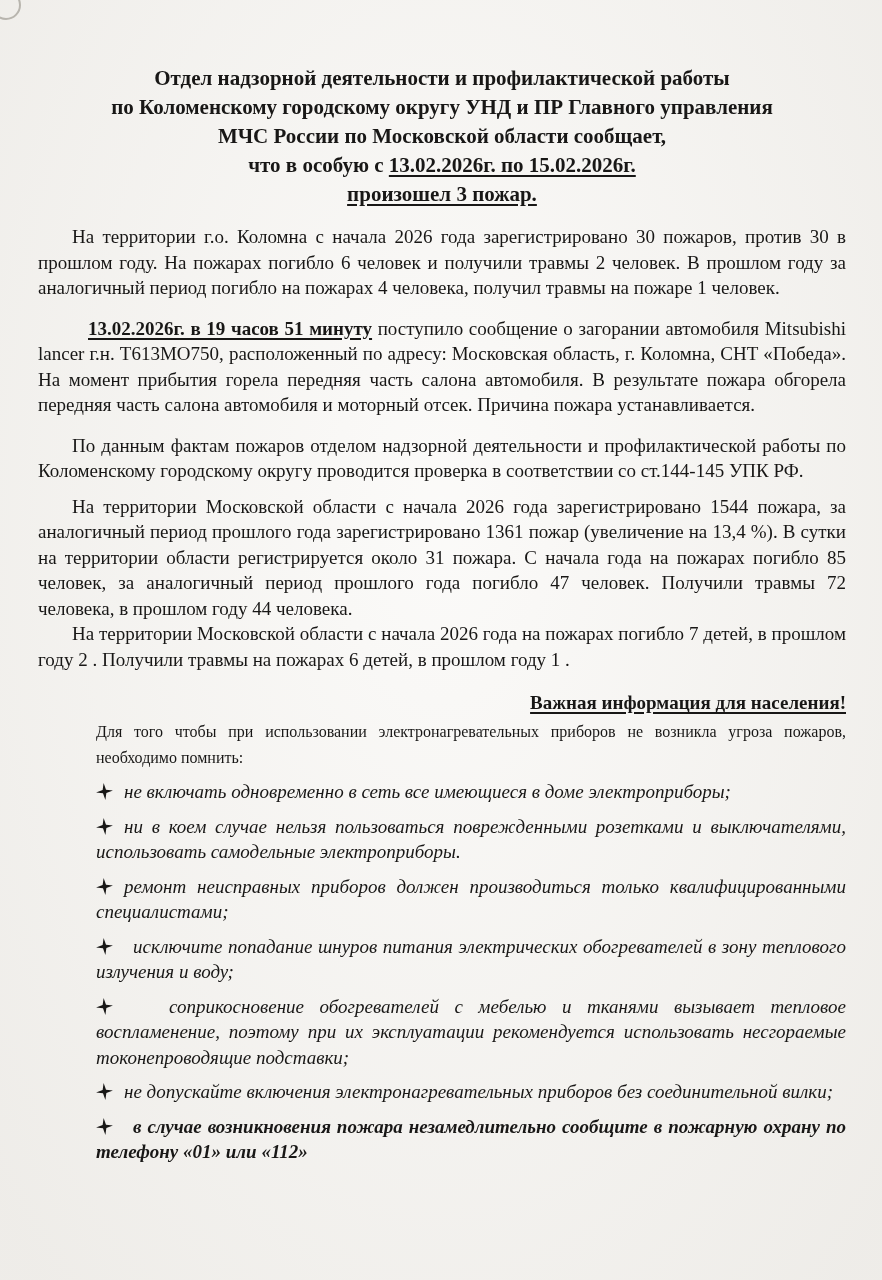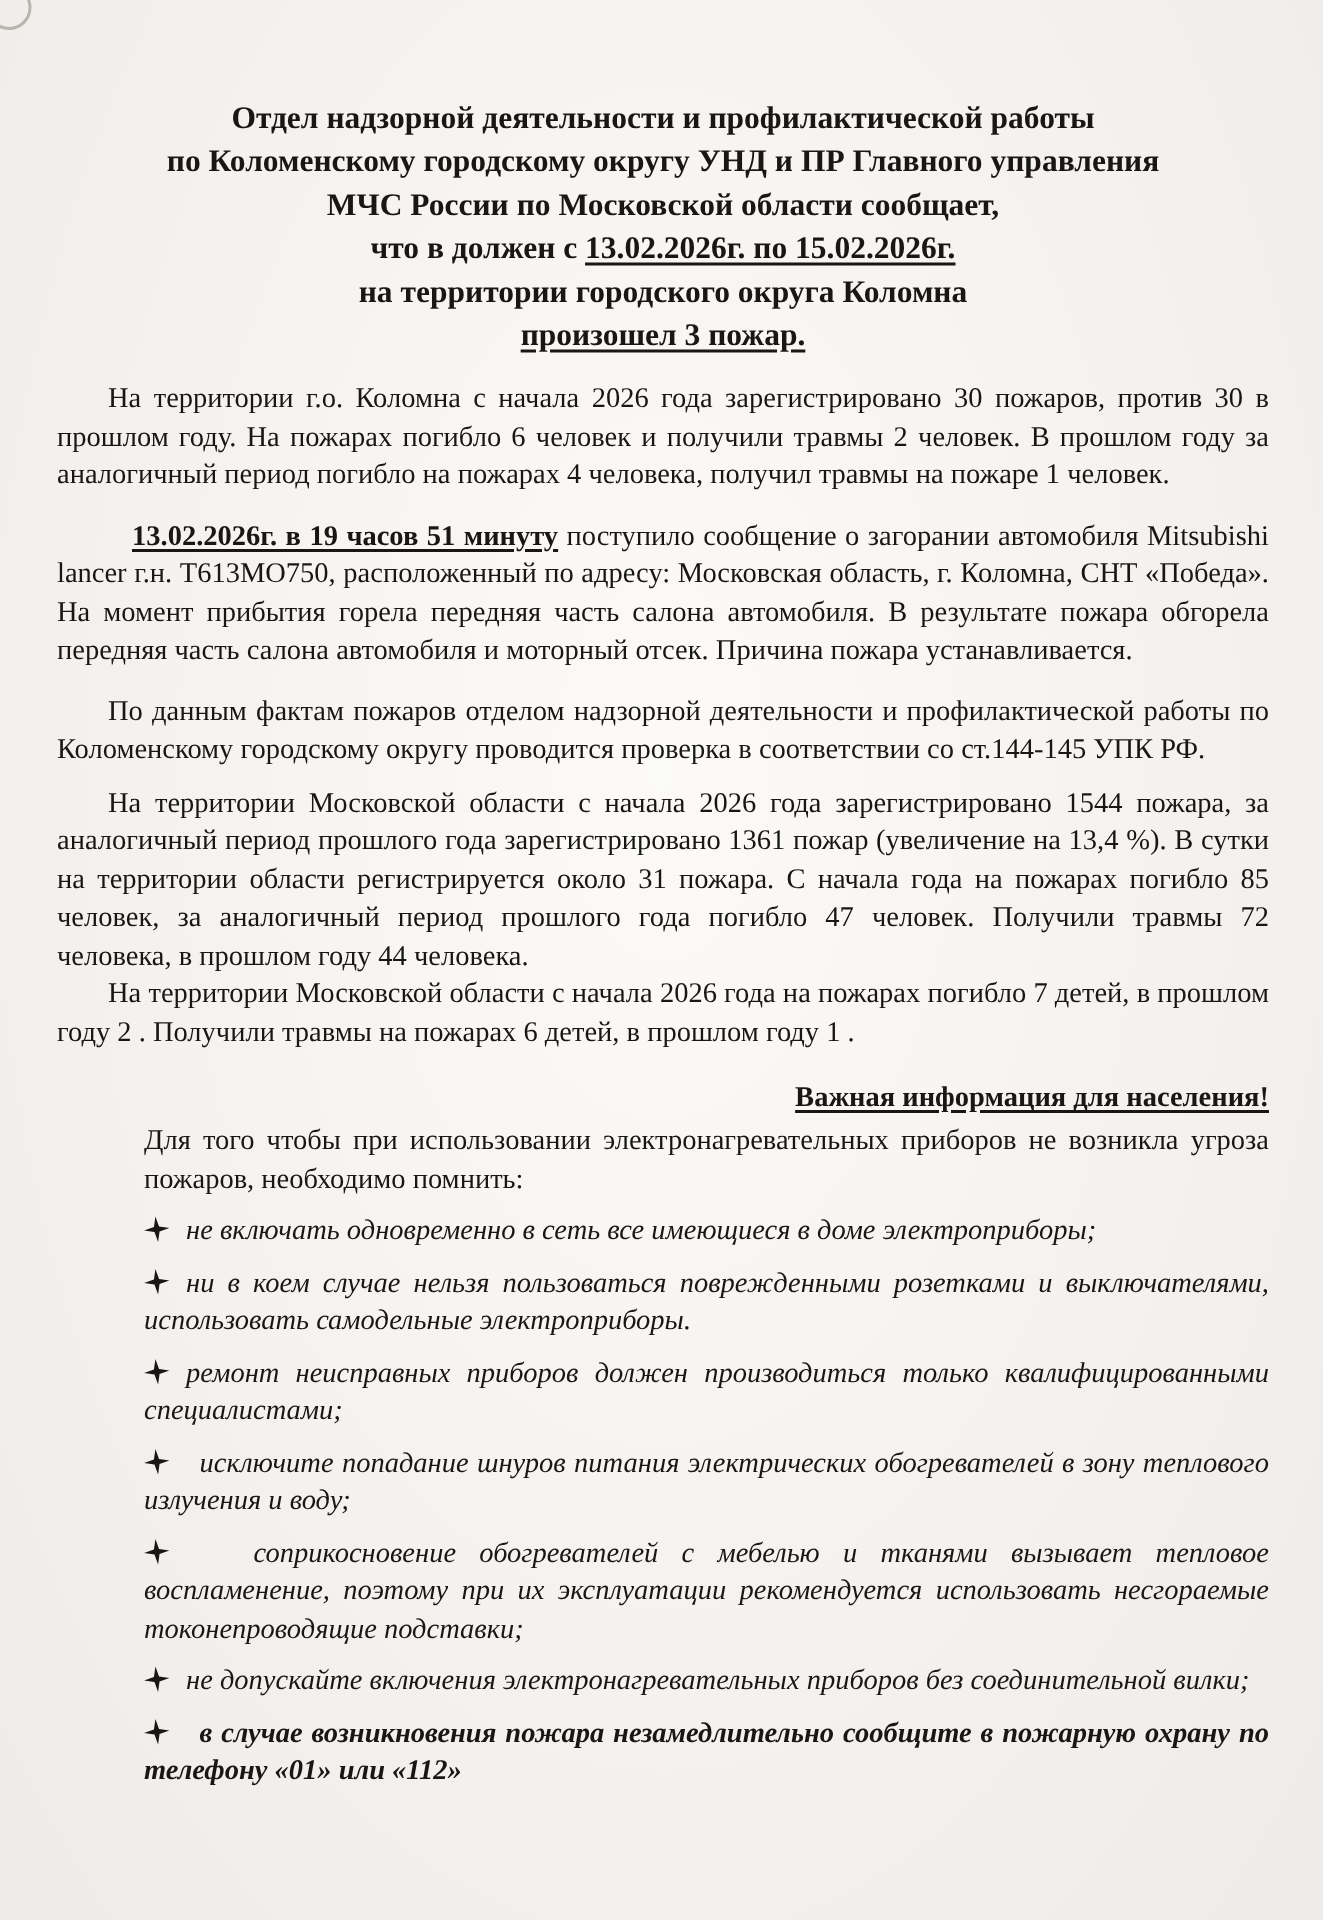--- a/index.html
+++ b/index.html
@@ -58,21 +58,21 @@
     font-weight: bold;
     font-size: 19px;
     line-height: 25px;
     margin: 18px 0 4px 0;
   }
   .info-block {
     margin-left: 58px;
   }
   .info-intro {
     margin: 2px 0 0 0;
-    font-size: 19px;
+    font-size: 16px;
     line-height: 25.5px;
     text-align: justify;
   }
   p.bullet {
     margin: 9px 0 0 0;
     font-size: 19px;
     line-height: 25.5px;
     text-align: justify;
     font-style: italic;
   }
@@ -91,22 +91,21 @@
 </head>
 <body>
 
 <div class="page">
   <div class="corner-mark"></div>
 
   <div class="hdr">
     <div>Отдел надзорной деятельности и профилактической работы</div>
     <div>по Коломенскому городскому округу УНД и ПР Главного управления</div>
     <div>МЧС России по Московской области сообщает,</div>
-    <div><span>что в должен с </span><span class="u">13.02.2026г. по 15.02.2026г.</span></div>
-    <div>на территории городского округа Коломна</div>
+    <div><span>что в особую с </span><span class="u">13.02.2026г. по 15.02.2026г.</span></div>
     <div class="u">произошел 3 пожар.</div>
   </div>
 
   <p class="body-par sp-md">На территории г.о. Коломна с начала 2026 года зарегистрировано 30 пожаров, против 30 в прошлом году. На пожарах погибло 6 человек и получили травмы 2 человек. В прошлом году за аналогичный период погибло на пожарах 4 человека, получил травмы на пожаре 1 человек.</p>
 
   <p class="body-par sp-md"><span class="b u">13.02.2026г. в 19 часов 51 минуту</span><span> поступило сообщение о загорании автомобиля Mitsubishi lancer г.н. Т613МО750, расположенный по адресу: Московская область, г. Коломна, СНТ «Победа». На момент прибытия горела передняя часть салона автомобиля. В результате пожара обгорела передняя часть салона автомобиля и моторный отсек. Причина пожара устанавливается.</span></p>
 
   <p class="body-par sp-md">По данным фактам пожаров отделом надзорной деятельности и профилактической работы по Коломенскому городскому округу проводится проверка в соответствии со ст.144-145 УПК РФ.</p>
 
   <p class="body-par sp-sm">На территории Московской области с начала 2026 года зарегистрировано 1544 пожара, за аналогичный период прошлого года зарегистрировано 1361 пожар (увеличение на 13,4 %). В сутки на территории области регистрируется около 31 пожара. С начала года на пожарах погибло 85 человек, за аналогичный период прошлого года погибло 47 человек. Получили травмы 72 человека, в прошлом году 44 человека.</p>

